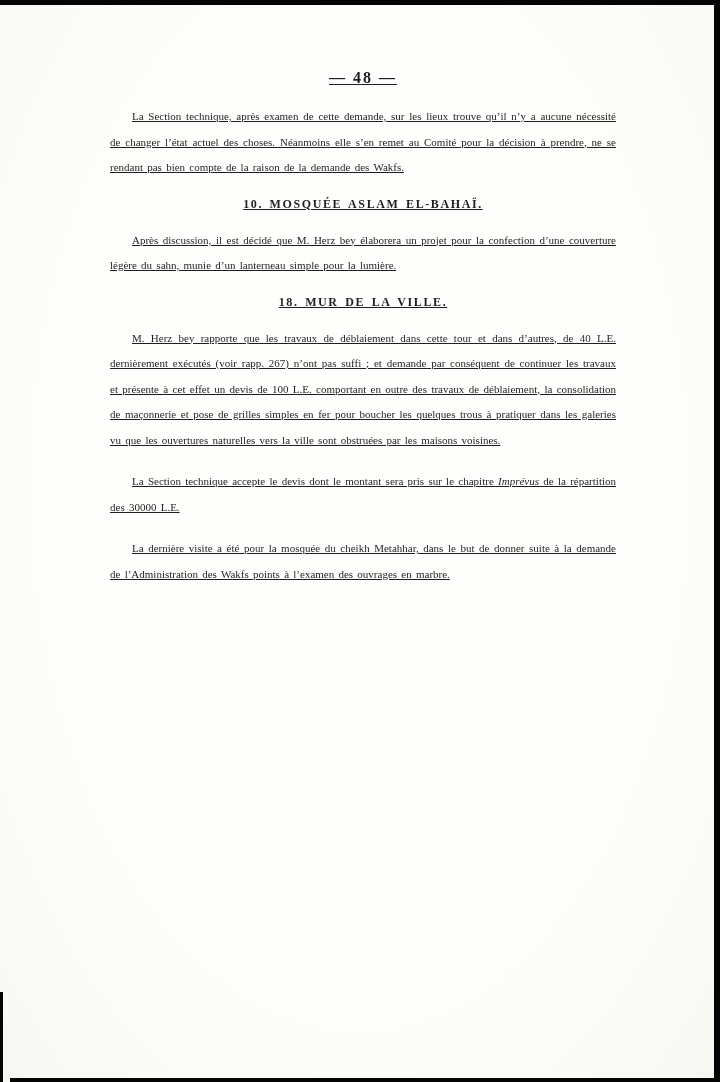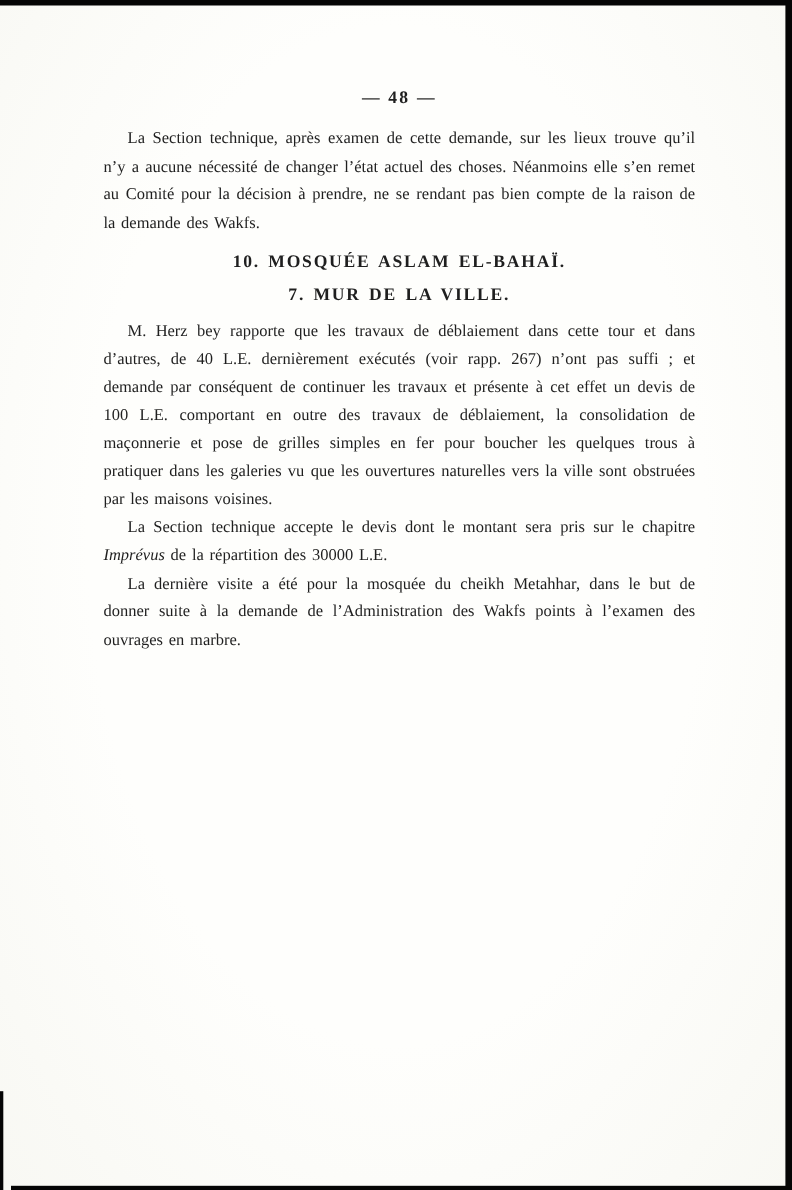--- a/index.html
+++ b/index.html
@@ -19,43 +19,44 @@
   
   .edge { position: absolute; background: #050505; }
   .edge-top    { top: 0; left: 0; width: 720px; height: 5px; }
   .edge-right  { top: 0; right: 0; width: 6px; height: 1082px; }
   .edge-bottom { bottom: 0; left: 10px; right: 0; height: 4px; }
   .edge-left-bottom { left: 0; bottom: 0; width: 3px; height: 90px; }
 
   .text-block {
     position: absolute;
     left: 94px;
-    top: 80px;
+    top: 68px;
     width: 538px;
+    text-decoration: underline;
   }
   .page-number {
     text-align: center;
     font-size: 16px;
     letter-spacing: 2px;
     line-height: 20px;
     margin-bottom: 14px;
     font-weight: bold;
   }
   .para {
-    margin: 0;
-    font-size: 15px;
+    margin: 16px;
+    font-size: 11px;
     line-height: 25.5px;
     text-align: justify;
     text-indent: 22px;
     word-spacing: 1.5px;
   }
   .heading {
     margin: 15px 0 13px 0;
     text-align: center;
-    font-size: 16px;
+    font-size: 12px;
     line-height: 15px;
     font-weight: bold;
     letter-spacing: 1.6px;
     word-spacing: 2px;
   }
   .para i { font-style: italic; }
 </style>
 </head>
 <body>
 
@@ -66,21 +67,22 @@
   <div class="edge edge-bottom"></div>
   <div class="edge edge-left-bottom"></div>
 
   <div class="text-block">
 
     <div class="page-number">— 48 —</div>
 
     <p class="para">La Section technique, après examen de cette demande, sur les lieux trouve qu’il n’y a aucune nécessité de changer l’état actuel des choses. Néanmoins elle s’en remet au Comité pour la décision à prendre, ne se rendant pas bien compte de la raison de la demande des Wakfs.</p>
 
     <h2 class="heading">10. MOSQUÉE ASLAM EL-BAHAÏ.</h2>
+    <p class="para">Après discussion, il est décidé que M. Herz bey élaborera un projet pour la confection d’une couverture légère du sahn, munie d’un lanterneau simple pour la lumière.</p>
 
-    <h2 class="heading">7. MUR DE LA VILLE.</h2>
+    <h2 class="heading">18. MUR DE LA VILLE.</h2>
     <p class="para">M. Herz bey rapporte que les travaux de déblaiement dans cette tour et dans d’autres, de 40 L.E. dernièrement exécutés (voir rapp. 267) n’ont pas suffi ; et demande par conséquent de continuer les travaux et présente à cet effet un devis de 100 L.E. comportant en outre des travaux de déblaiement, la consolidation de maçonnerie et pose de grilles simples en fer pour boucher les quelques trous à pratiquer dans les galeries vu que les ouvertures naturelles vers la ville sont obstruées par les maisons voisines.</p>
     <p class="para"><span>La Section technique accepte le devis dont le montant sera pris sur le chapitre </span><i>Imprévus</i><span> de la répartition des 30000 L.E.</span></p>
 
     <p class="para">La dernière visite a été pour la mosquée du cheikh Metahhar, dans le but de donner suite à la demande de l’Administration des Wakfs points à l’examen des ouvrages en marbre.</p>
 
   </div>
 </div>
 
 </body></html>

